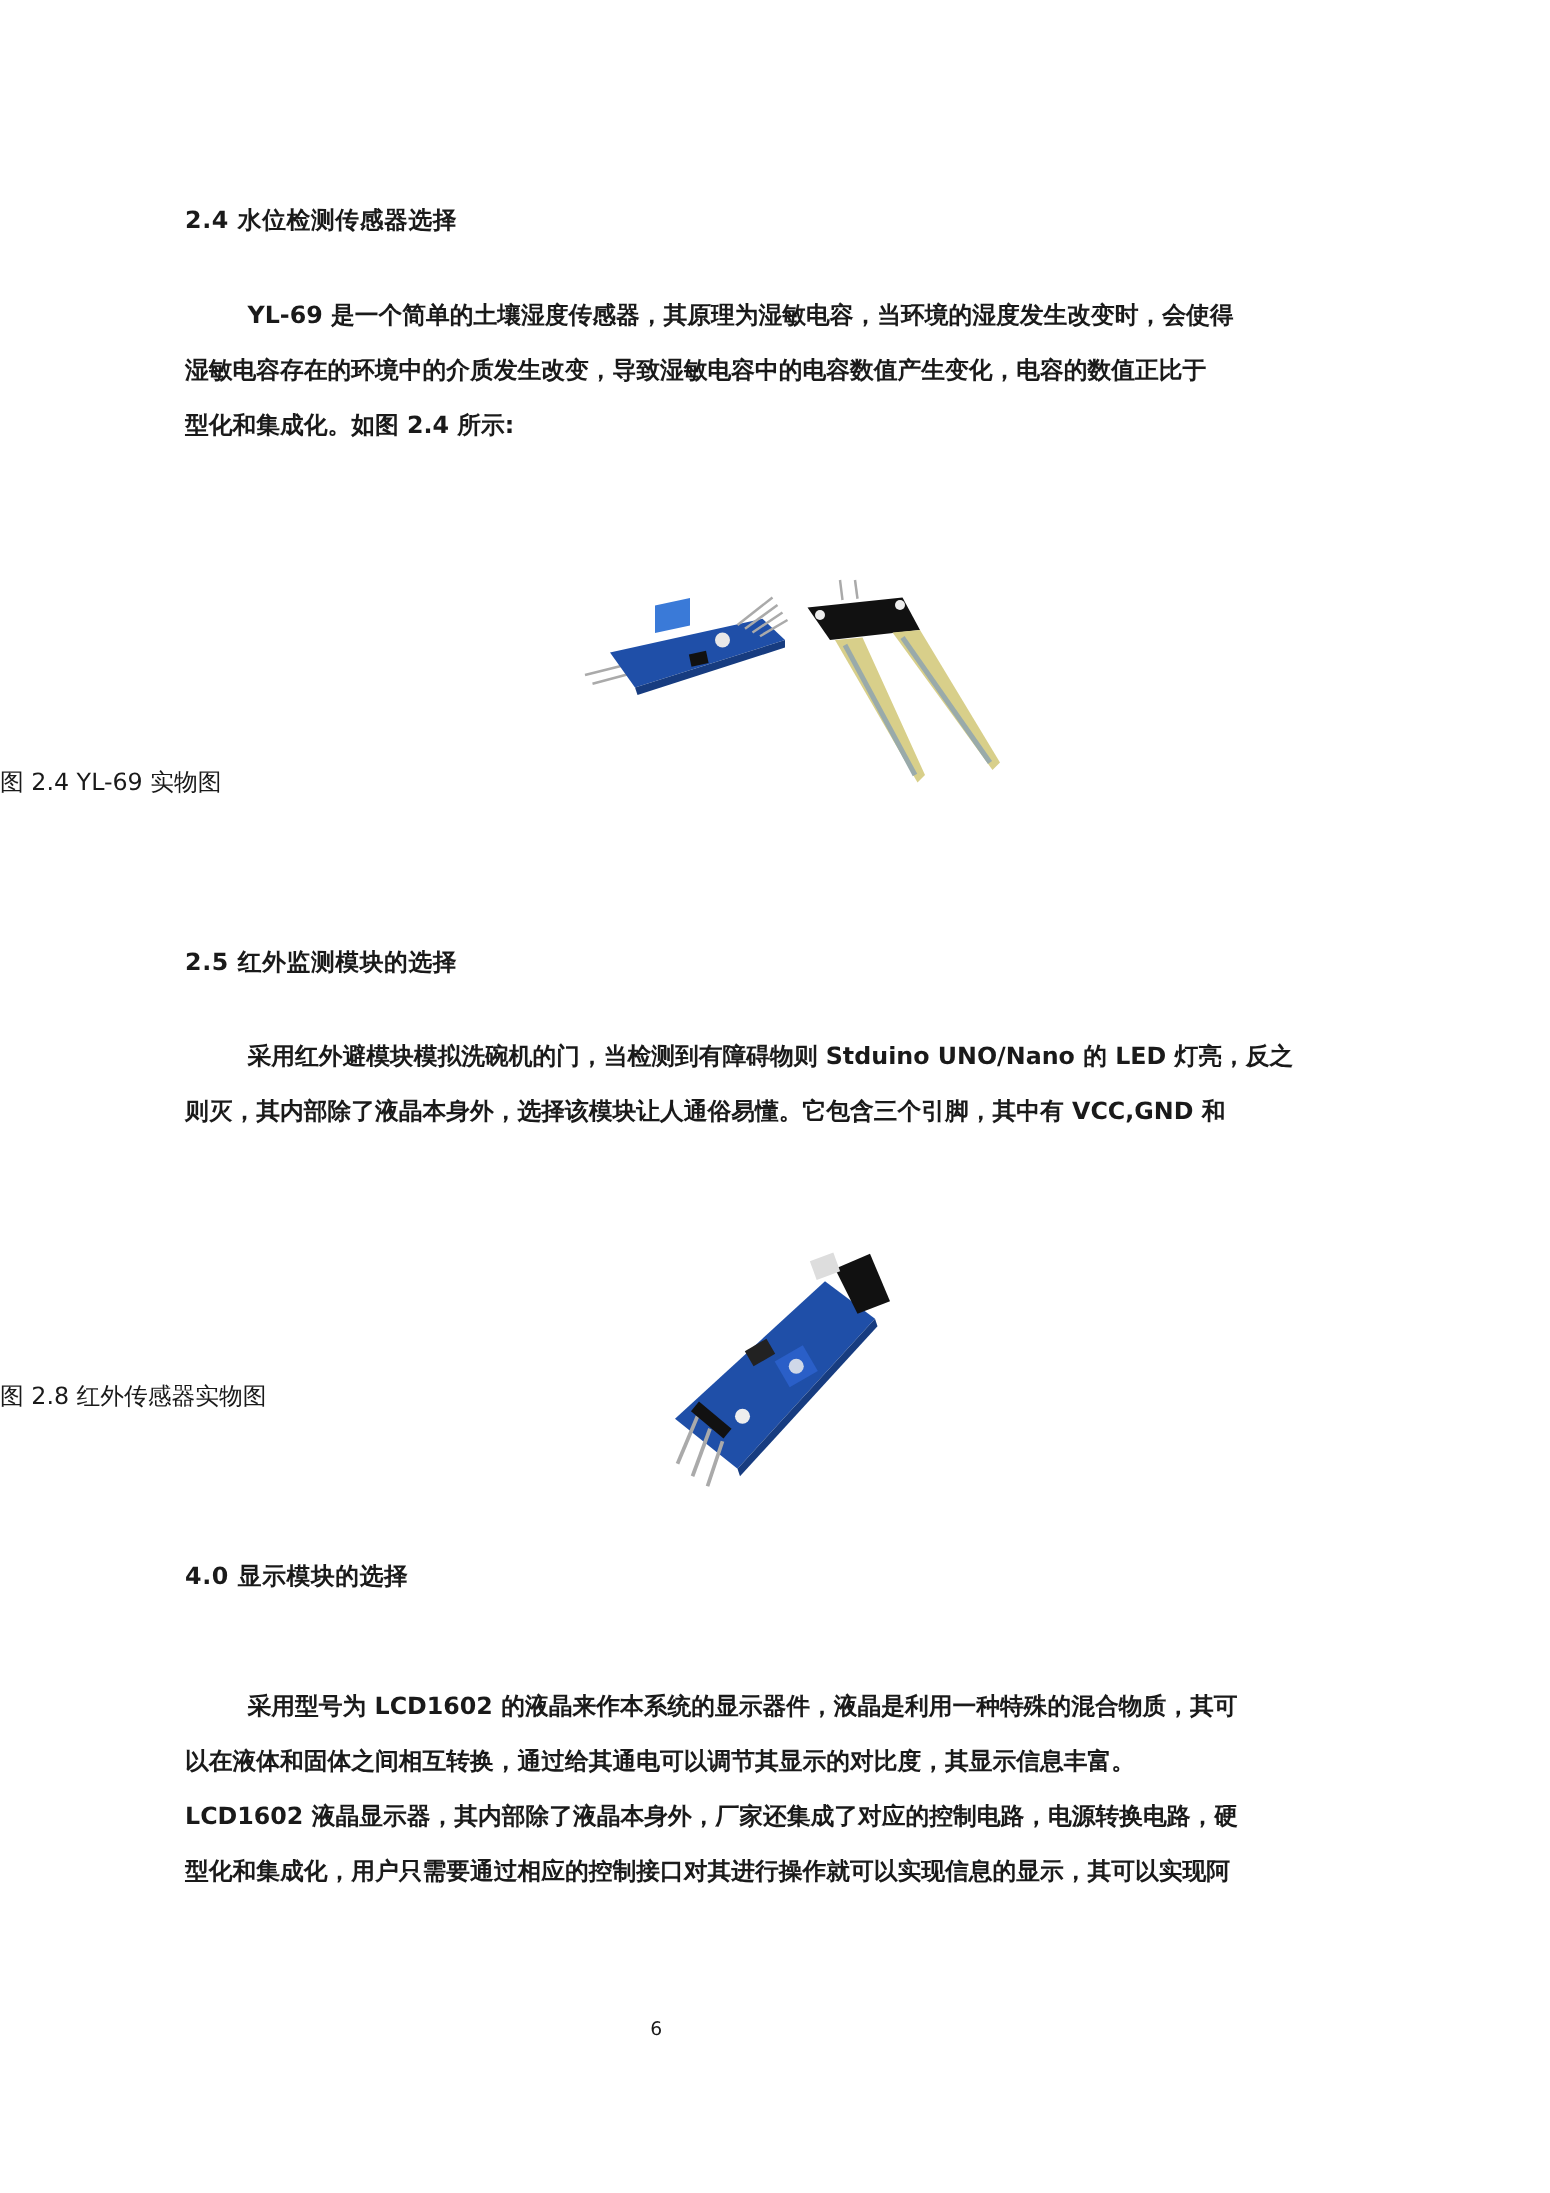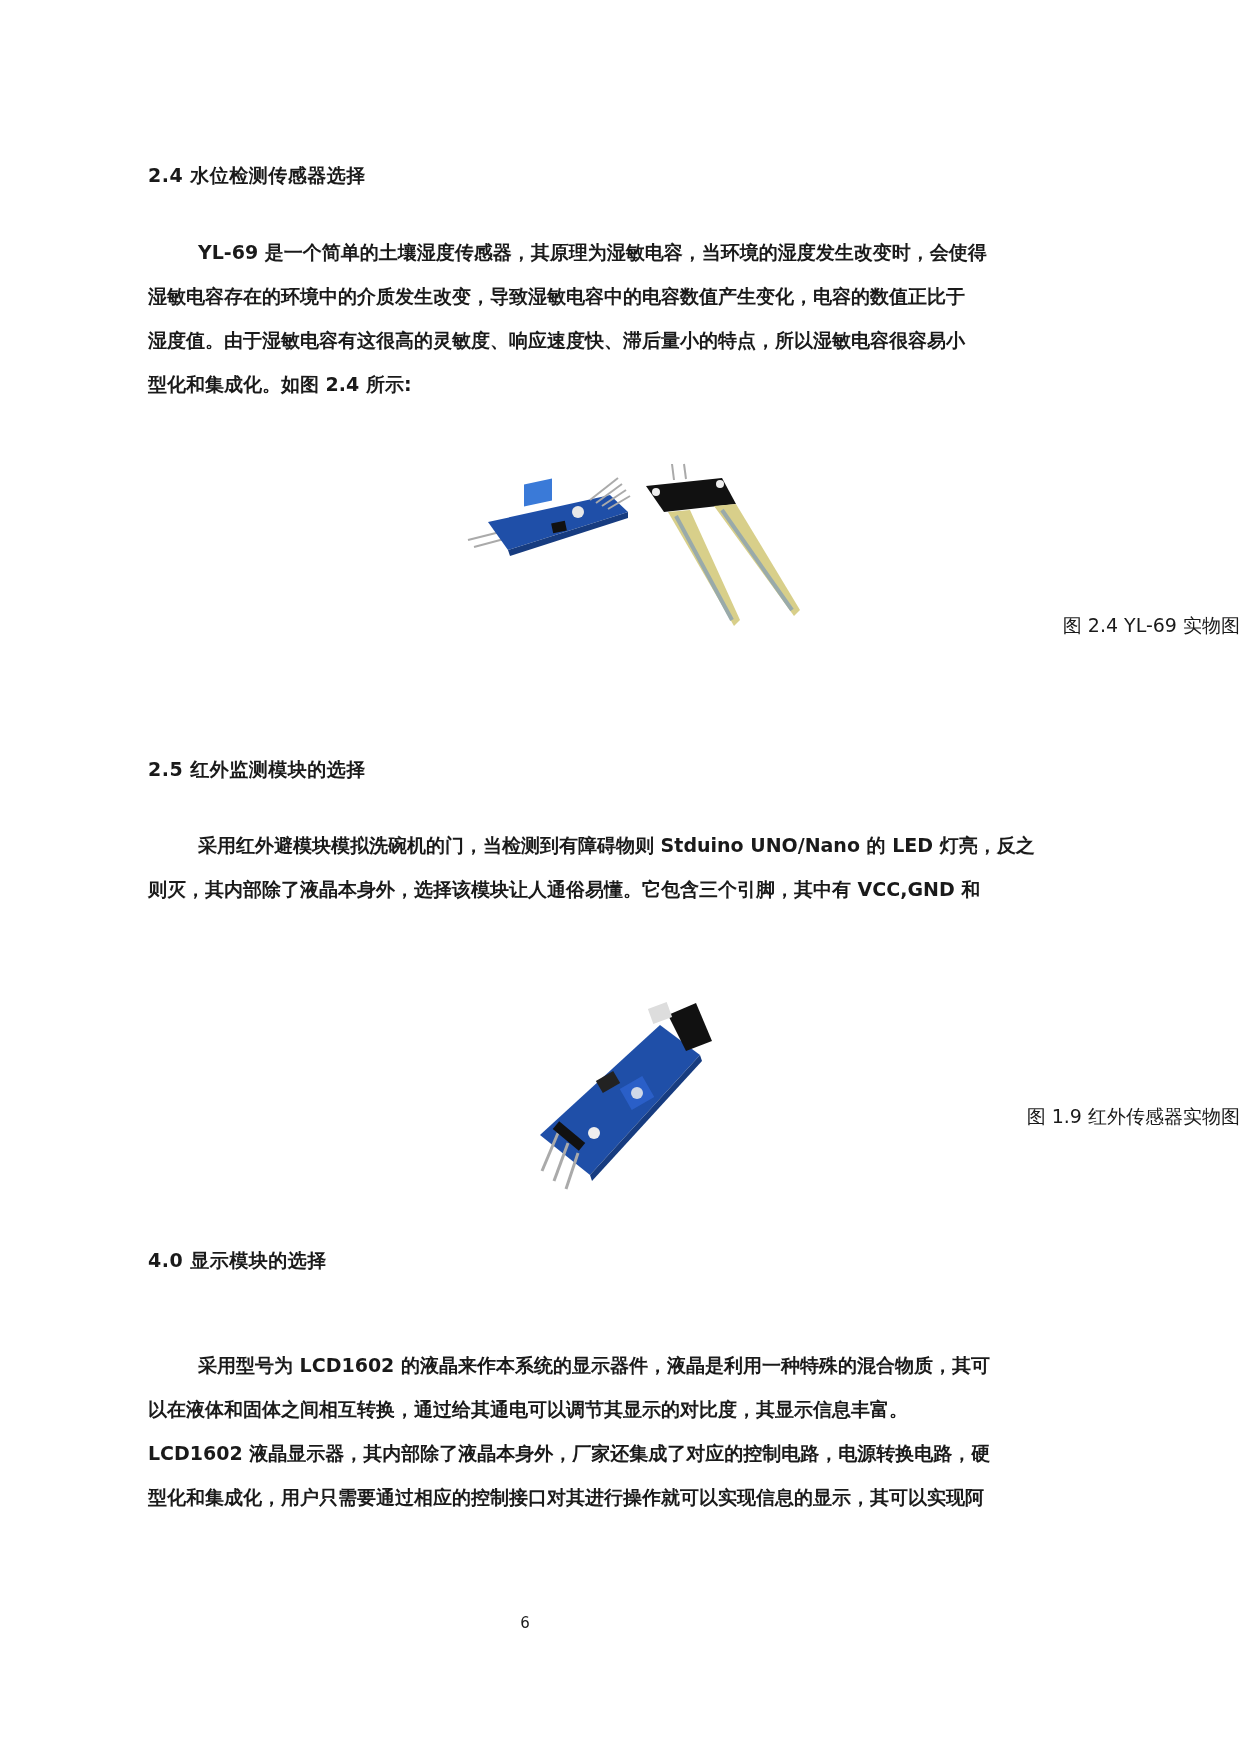--- a/index.html
+++ b/index.html
@@ -16,39 +16,38 @@
   }
   .para {
     position: absolute; left: 148px; width: 942px;
     font-size: 19px; line-height: 44px;
     text-align: justify;
     font-family: "DejaVu Sans", sans-serif;
   }
   .para .line { display: block; white-space: nowrap; height: 44px; font-weight: bold; }
   .para .first { padding-left: 50px; }
   .caption {
-    position: absolute; left: 0; width: 1240px; text-align: right;
+    position: absolute; left: 0; width: 1240px; text-align: left;
     font-size: 19px; font-family: "DejaVu Sans", sans-serif;
   }
   .figure { position: absolute; }
   .page-number {
     position: absolute; left: 0; width: 1050px; text-align: center;
     top: 1614px; font-size: 15px;
   }
 </style>
 </head>
 <body>
 
 <div class="page">
 
   <div class="heading" style="top:163px;">2.4 水位检测传感器选择</div>
   <div class="para" style="top:230px;">
     <span class="line first">YL-69 是一个简单的土壤湿度传感器，其原理为湿敏电容，当环境的湿度发生改变时，会使得</span>
     <span class="line">湿敏电容存在的环境中的介质发生改变，导致湿敏电容中的电容数值产生变化，电容的数值正比于</span>
-    <span class="line">湿度值。由于湿敏电容有这很高的灵敏度、响应速度快、滞后量小的特点，所以湿敏电容很容易小</span>
     <span class="line">型化和集成化。如图 2.4 所示:</span>
   </div>
 
   <div class="figure" style="left:460px; top:450px; width:360px; height:200px;">
     <svg width="360" height="200" viewBox="0 0 360 200">
 
       <line x1="8" y1="90" x2="40" y2="82" stroke="#aaa" stroke-width="2"></line>
       <line x1="14" y1="97" x2="44" y2="89" stroke="#aaa" stroke-width="2"></line>
 
       <polygon points="28,72 150,45 168,62 48,100" fill="#1f4fa8"></polygon>
@@ -101,21 +100,21 @@
       <rect x="108" y="90" width="20" height="14" fill="#222" transform="rotate(-30 118 97)"></rect>
 
       <circle cx="104" cy="148" r="6" fill="#eee"></circle>
 
       <line x1="68" y1="148" x2="52" y2="186" stroke="#aaa" stroke-width="3"></line>
       <line x1="78" y1="158" x2="64" y2="196" stroke="#aaa" stroke-width="3"></line>
       <line x1="88" y1="168" x2="76" y2="204" stroke="#aaa" stroke-width="3"></line>
       <rect x="62" y="146" width="34" height="10" fill="#111" transform="rotate(40 79 151)"></rect>
     </svg>
   </div>
-  <div class="caption" style="top:1104px;">图 1.9 红外传感器实物图</div>
+  <div class="caption" style="top:1104px;">图 2.8 红外传感器实物图</div>
 
   <div class="heading" style="top:1248px;">4.0 显示模块的选择</div>
   <div class="para" style="top:1343px;">
     <span class="line first">采用型号为 LCD1602 的液晶来作本系统的显示器件，液晶是利用一种特殊的混合物质，其可</span>
     <span class="line">以在液体和固体之间相互转换，通过给其通电可以调节其显示的对比度，其显示信息丰富。</span>
     <span class="line">LCD1602 液晶显示器，其内部除了液晶本身外，厂家还集成了对应的控制电路，电源转换电路，硬</span>
     <span class="line">型化和集成化，用户只需要通过相应的控制接口对其进行操作就可以实现信息的显示，其可以实现阿</span>
   </div>
 
   <div class="page-number">6</div>

